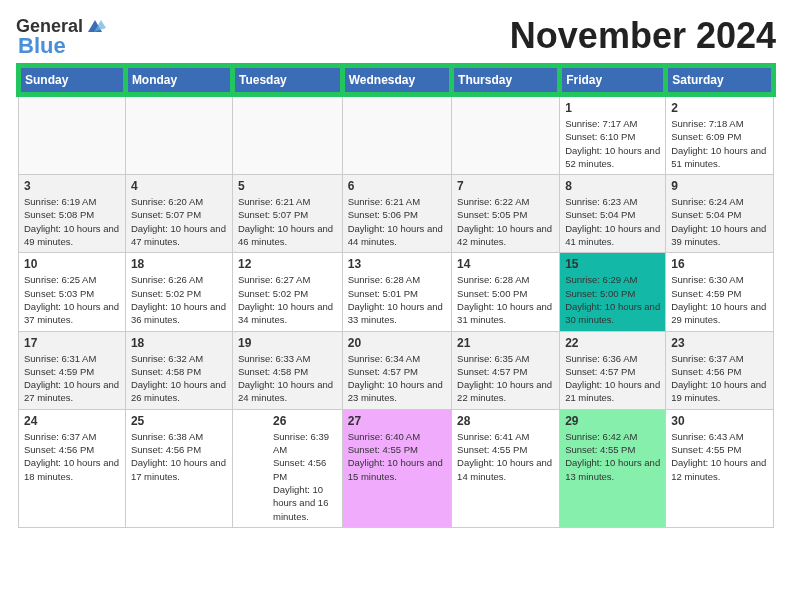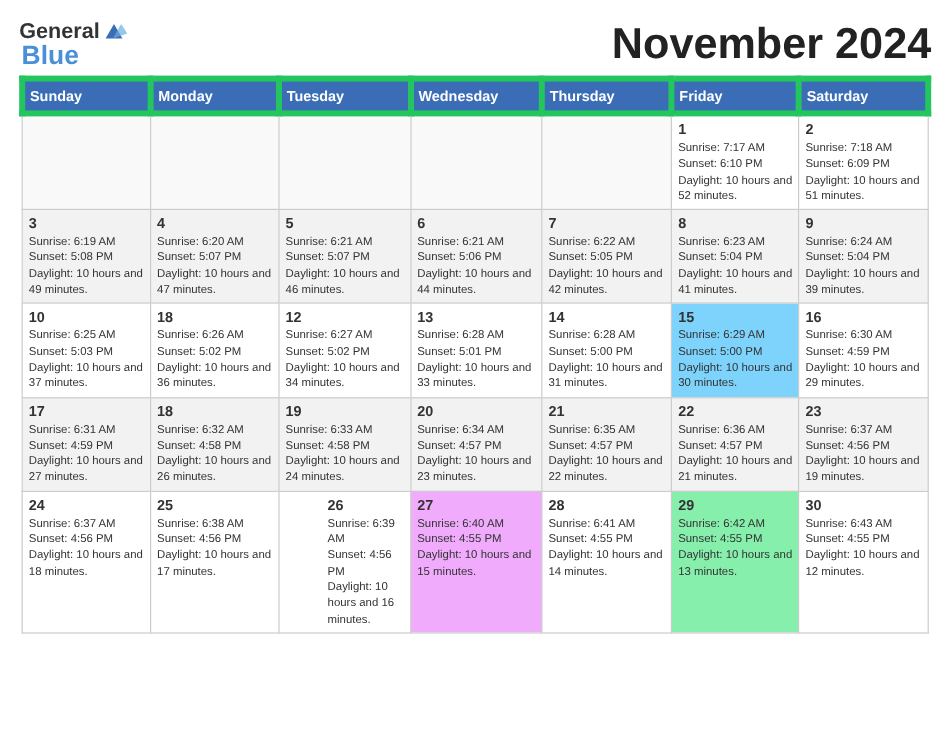--- a/index.html
+++ b/index.html
@@ -176,21 +176,21 @@
           <div class="day-info">Sunrise: 6:27 AM<br>Sunset: 5:02 PM<br>Daylight: 10 hours and 34 minutes.</div>
         </td>
         <td style="background: rgb(255, 255, 255);">
           <span class="day-number">13</span>
           <div class="day-info">Sunrise: 6:28 AM<br>Sunset: 5:01 PM<br>Daylight: 10 hours and 33 minutes.</div>
         </td>
         <td style="background: rgb(255, 255, 255);">
           <span class="day-number">14</span>
           <div class="day-info">Sunrise: 6:28 AM<br>Sunset: 5:00 PM<br>Daylight: 10 hours and 31 minutes.</div>
         </td>
-        <td style="background: #7dd3fc;">
+        <td style="background: #14b8a6;">
           <span class="day-number">15</span>
           <div class="day-info">Sunrise: 6:29 AM<br>Sunset: 5:00 PM<br>Daylight: 10 hours and 30 minutes.</div>
         </td>
         <td style="background: rgb(255, 255, 255);">
           <span class="day-number">16</span>
           <div class="day-info">Sunrise: 6:30 AM<br>Sunset: 4:59 PM<br>Daylight: 10 hours and 29 minutes.</div>
         </td>
       </tr>
       <tr class="row-even">
         <td style="background: rgb(242, 242, 242);">

